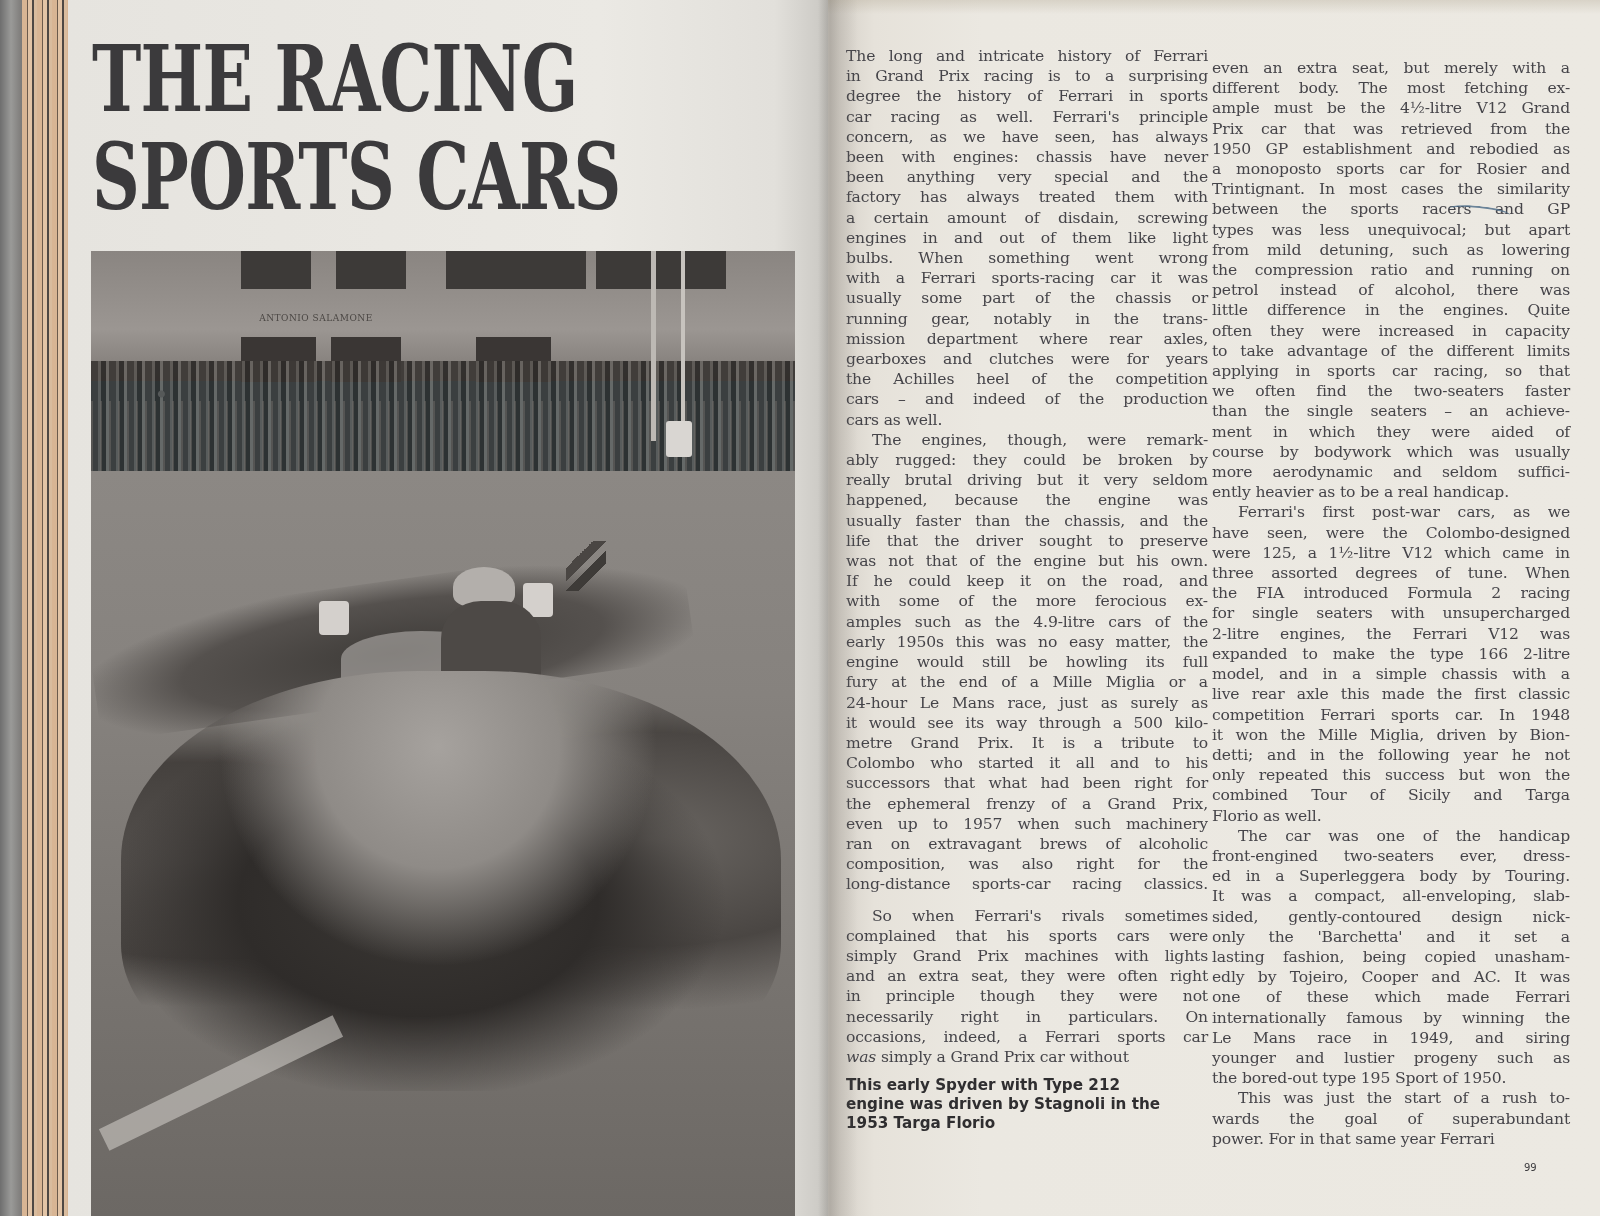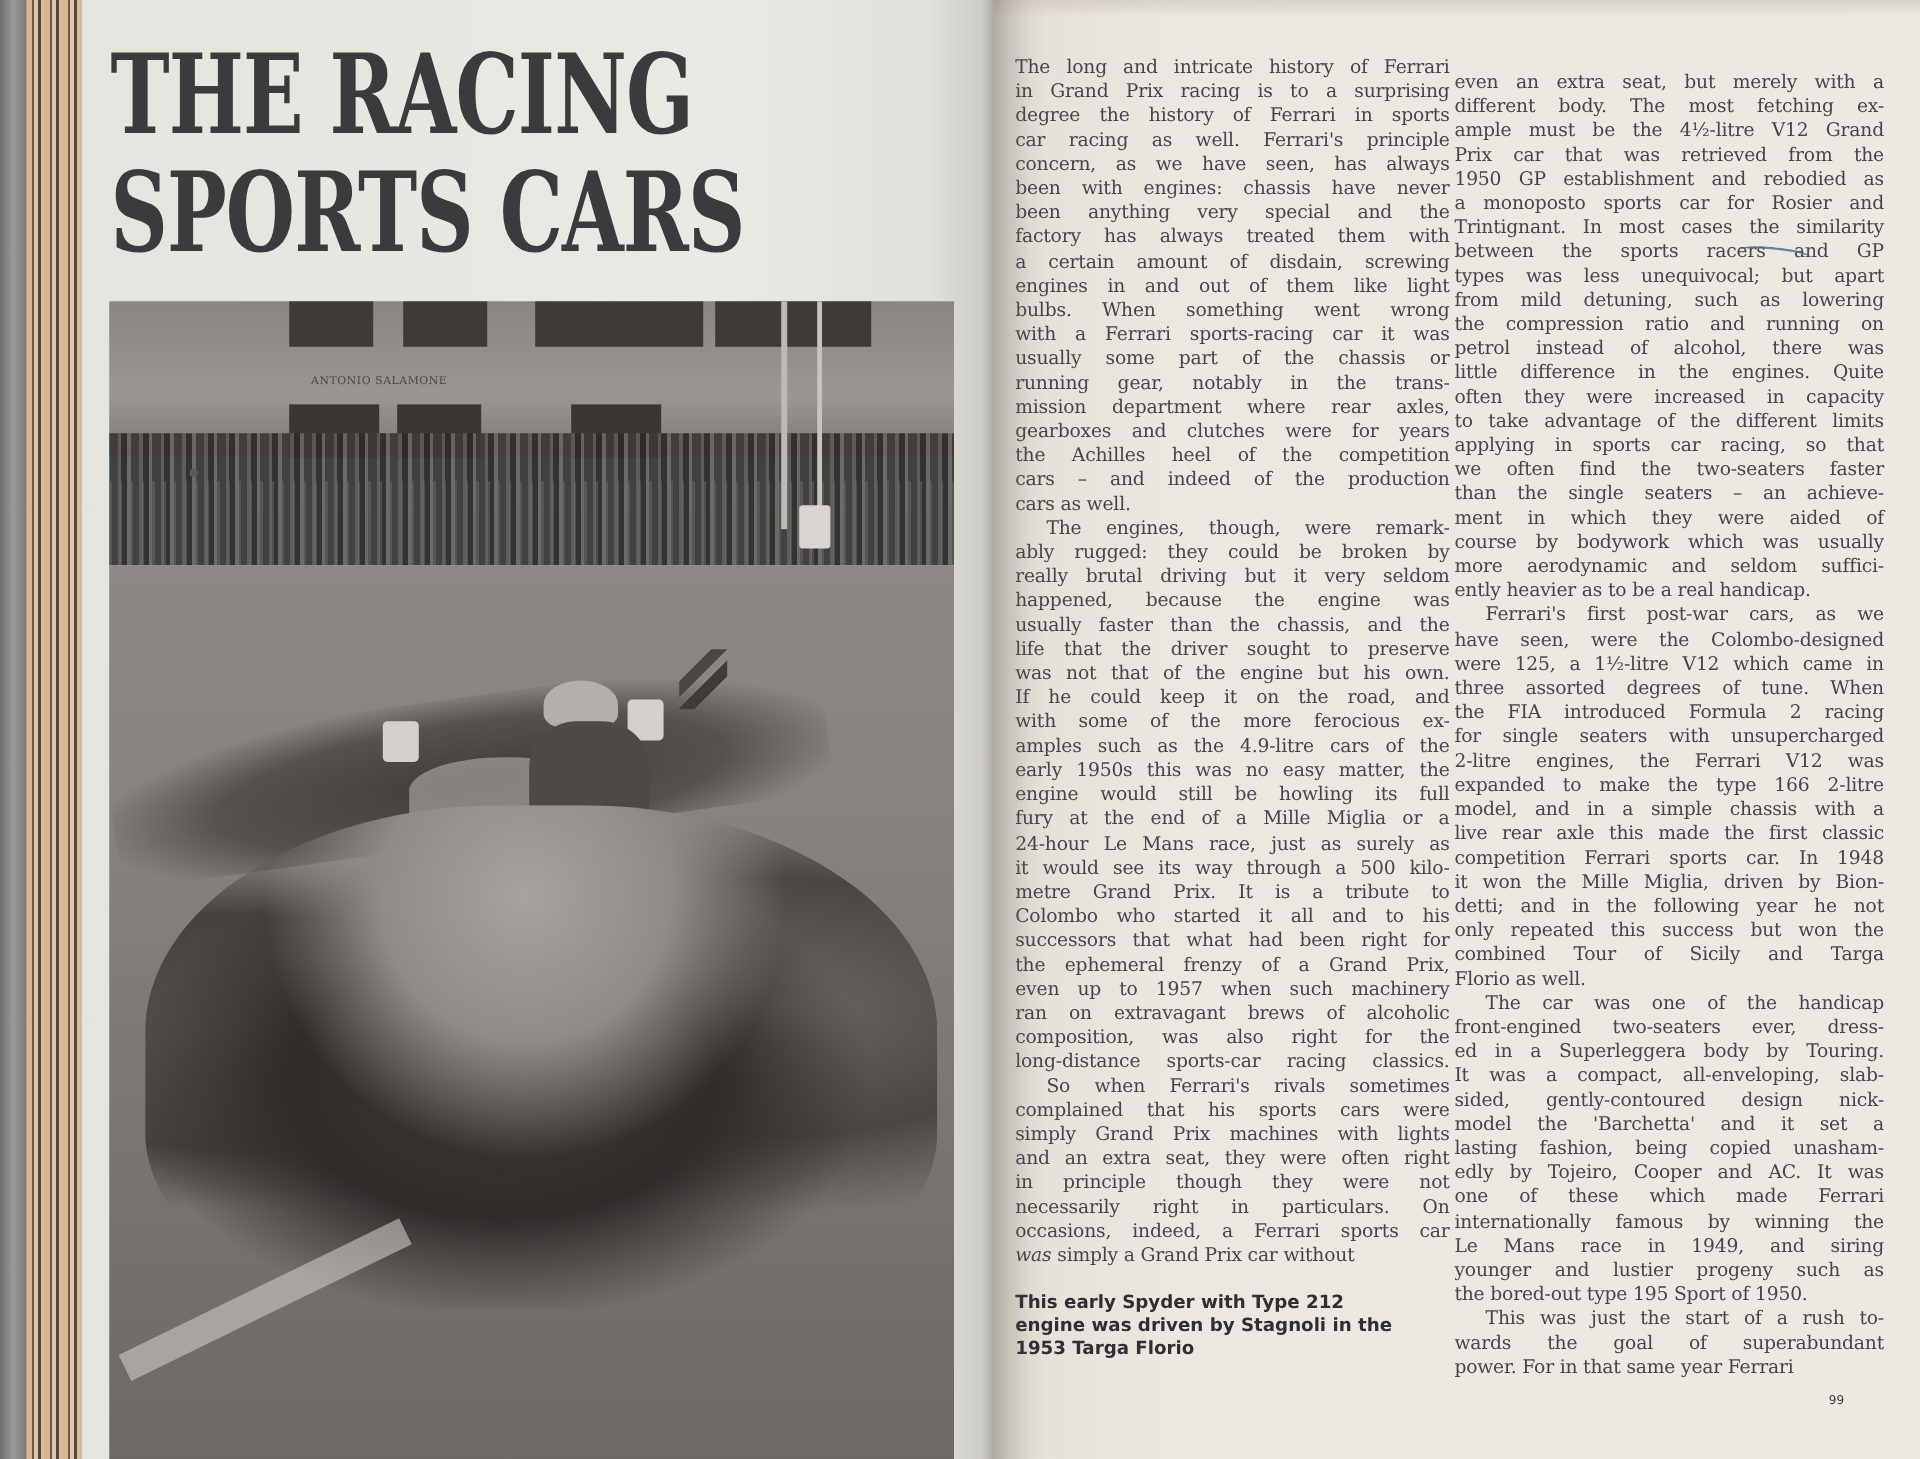--- a/index.html
+++ b/index.html
@@ -58,21 +58,21 @@
     font-size: 92px; line-height: 98px;
     letter-spacing: -1px;
     transform: scaleX(0.72); transform-origin: left top;
     white-space: nowrap;
   }
   .title span { display: block; }
 
   
   .photo {
     position: absolute; left: 91px; top: 251px; width: 704px; height: 965px;
-    background: #7dd3fc; overflow: hidden;
+    background: #0ea5e9; overflow: hidden;
   }
   .ph { position: absolute; }
   .ph-building { left: 0; top: 0; width: 704px; height: 130px; background: linear-gradient(180deg, #8a8581 0%, #9b9692 60%, #7d7874 100%); }
   .ph-window { background: #3d3a38; height: 38px; top: 0; }
   .ph-door { background: #3a3634; height: 45px; top: 86px; }
   .ph-sign { left: 160px; top: 62px; width: 130px; height: 22px; color: #4b4744; font-size: 9px; text-align: center; line-height: 11px; letter-spacing: 0.5px; }
   .ph-crowd { left: 0; top: 110px; width: 704px; height: 110px;
     background:
       radial-gradient(circle at 10% 30%, #5a5552 0 3px, transparent 4px),
       repeating-linear-gradient(90deg, #3e3a37 0 7px, #5d5955 7px 10px, #2f2c2a 10px 15px, #6a6662 15px 18px);
@@ -214,21 +214,21 @@
       <span class="line">24-hour Le Mans race, just as surely as</span>
       <span class="line">it would see its way through a 500 kilo-</span>
       <span class="line">metre Grand Prix. It is a tribute to</span>
       <span class="line">Colombo who started it all and to his</span>
       <span class="line">successors that what had been right for</span>
       <span class="line">the ephemeral frenzy of a Grand Prix,</span>
       <span class="line">even up to 1957 when such machinery</span>
       <span class="line">ran on extravagant brews of alcoholic</span>
       <span class="line">composition, was also right for the</span>
       <span class="line">long-distance sports-car racing classics.</span>
-      <span class="line" style="padding-left: 26px;">So when Ferrari's rivals sometimes</span>
+      <span class="line" style="padding-left: 26px; margin-top: 11px;">So when Ferrari's rivals sometimes</span>
       <span class="line">complained that his sports cars were</span>
       <span class="line">simply Grand Prix machines with lights</span>
       <span class="line">and an extra seat, they were often right</span>
       <span class="line">in principle though they were not</span>
       <span class="line">necessarily right in particulars. On</span>
       <span class="line">occasions, indeed, a Ferrari sports car</span>
       <span class="line last"><em>was</em> simply a Grand Prix car without</span>
     </div>
 
   <div class="col col-2" id="col2">
@@ -268,21 +268,21 @@
       <span class="line">it won the Mille Miglia, driven by Bion-</span>
       <span class="line">detti; and in the following year he not</span>
       <span class="line">only repeated this success but won the</span>
       <span class="line">combined Tour of Sicily and Targa</span>
       <span class="line last">Florio as well.</span>
       <span class="line" style="padding-left: 26px;">The car was one of the handicap</span>
       <span class="line">front-engined two-seaters ever, dress-</span>
       <span class="line">ed in a Superleggera body by Touring.</span>
       <span class="line">It was a compact, all-enveloping, slab-</span>
       <span class="line">sided, gently-contoured design nick-</span>
-      <span class="line">model the 'Barchetta' and it set a</span>
+      <span class="line">only the 'Barchetta' and it set a</span>
       <span class="line">lasting fashion, being copied unasham-</span>
       <span class="line">edly by Tojeiro, Cooper and AC. It was</span>
       <span class="line">one of these which made Ferrari</span>
       <span class="line">internationally famous by winning the</span>
       <span class="line">Le Mans race in 1949, and siring</span>
       <span class="line">younger and lustier progeny such as</span>
       <span class="line last">the bored-out type 195 Sport of 1950.</span>
       <span class="line" style="padding-left: 26px;">This was just the start of a rush to-</span>
       <span class="line">wards the goal of superabundant</span>
       <span class="line last">power. For in that same year Ferrari</span>

